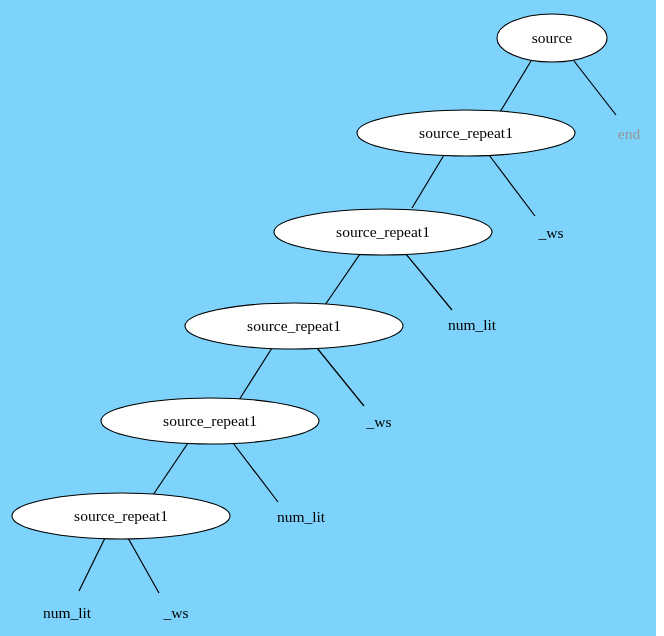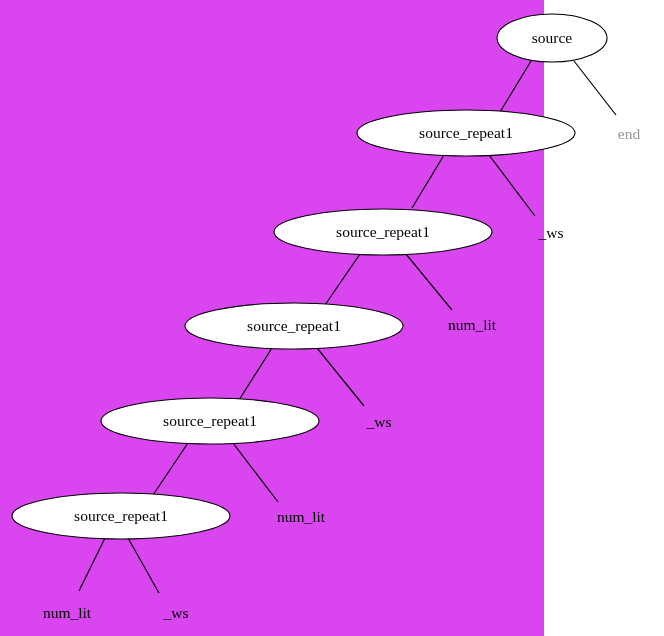--- a/index.html
+++ b/index.html
@@ -8,23 +8,23 @@
     background: #ffffff;
   }
   body {
     width: 664px;
     height: 636px;
     font-family: "Liberation Serif", "DejaVu Serif", serif;
     overflow: hidden;
   }
   #tree-canvas {
     position: relative;
-    width: 544px;
+    width: 656px;
     height: 636px;
-    background: #d946ef;
+    background: #7dd3fc;
   }
   svg.graph-layer {
     position: absolute;
     left: 0;
     top: 0;
     width: 664px;
     height: 636px;
     display: block;
   }
   .node-ellipse {

